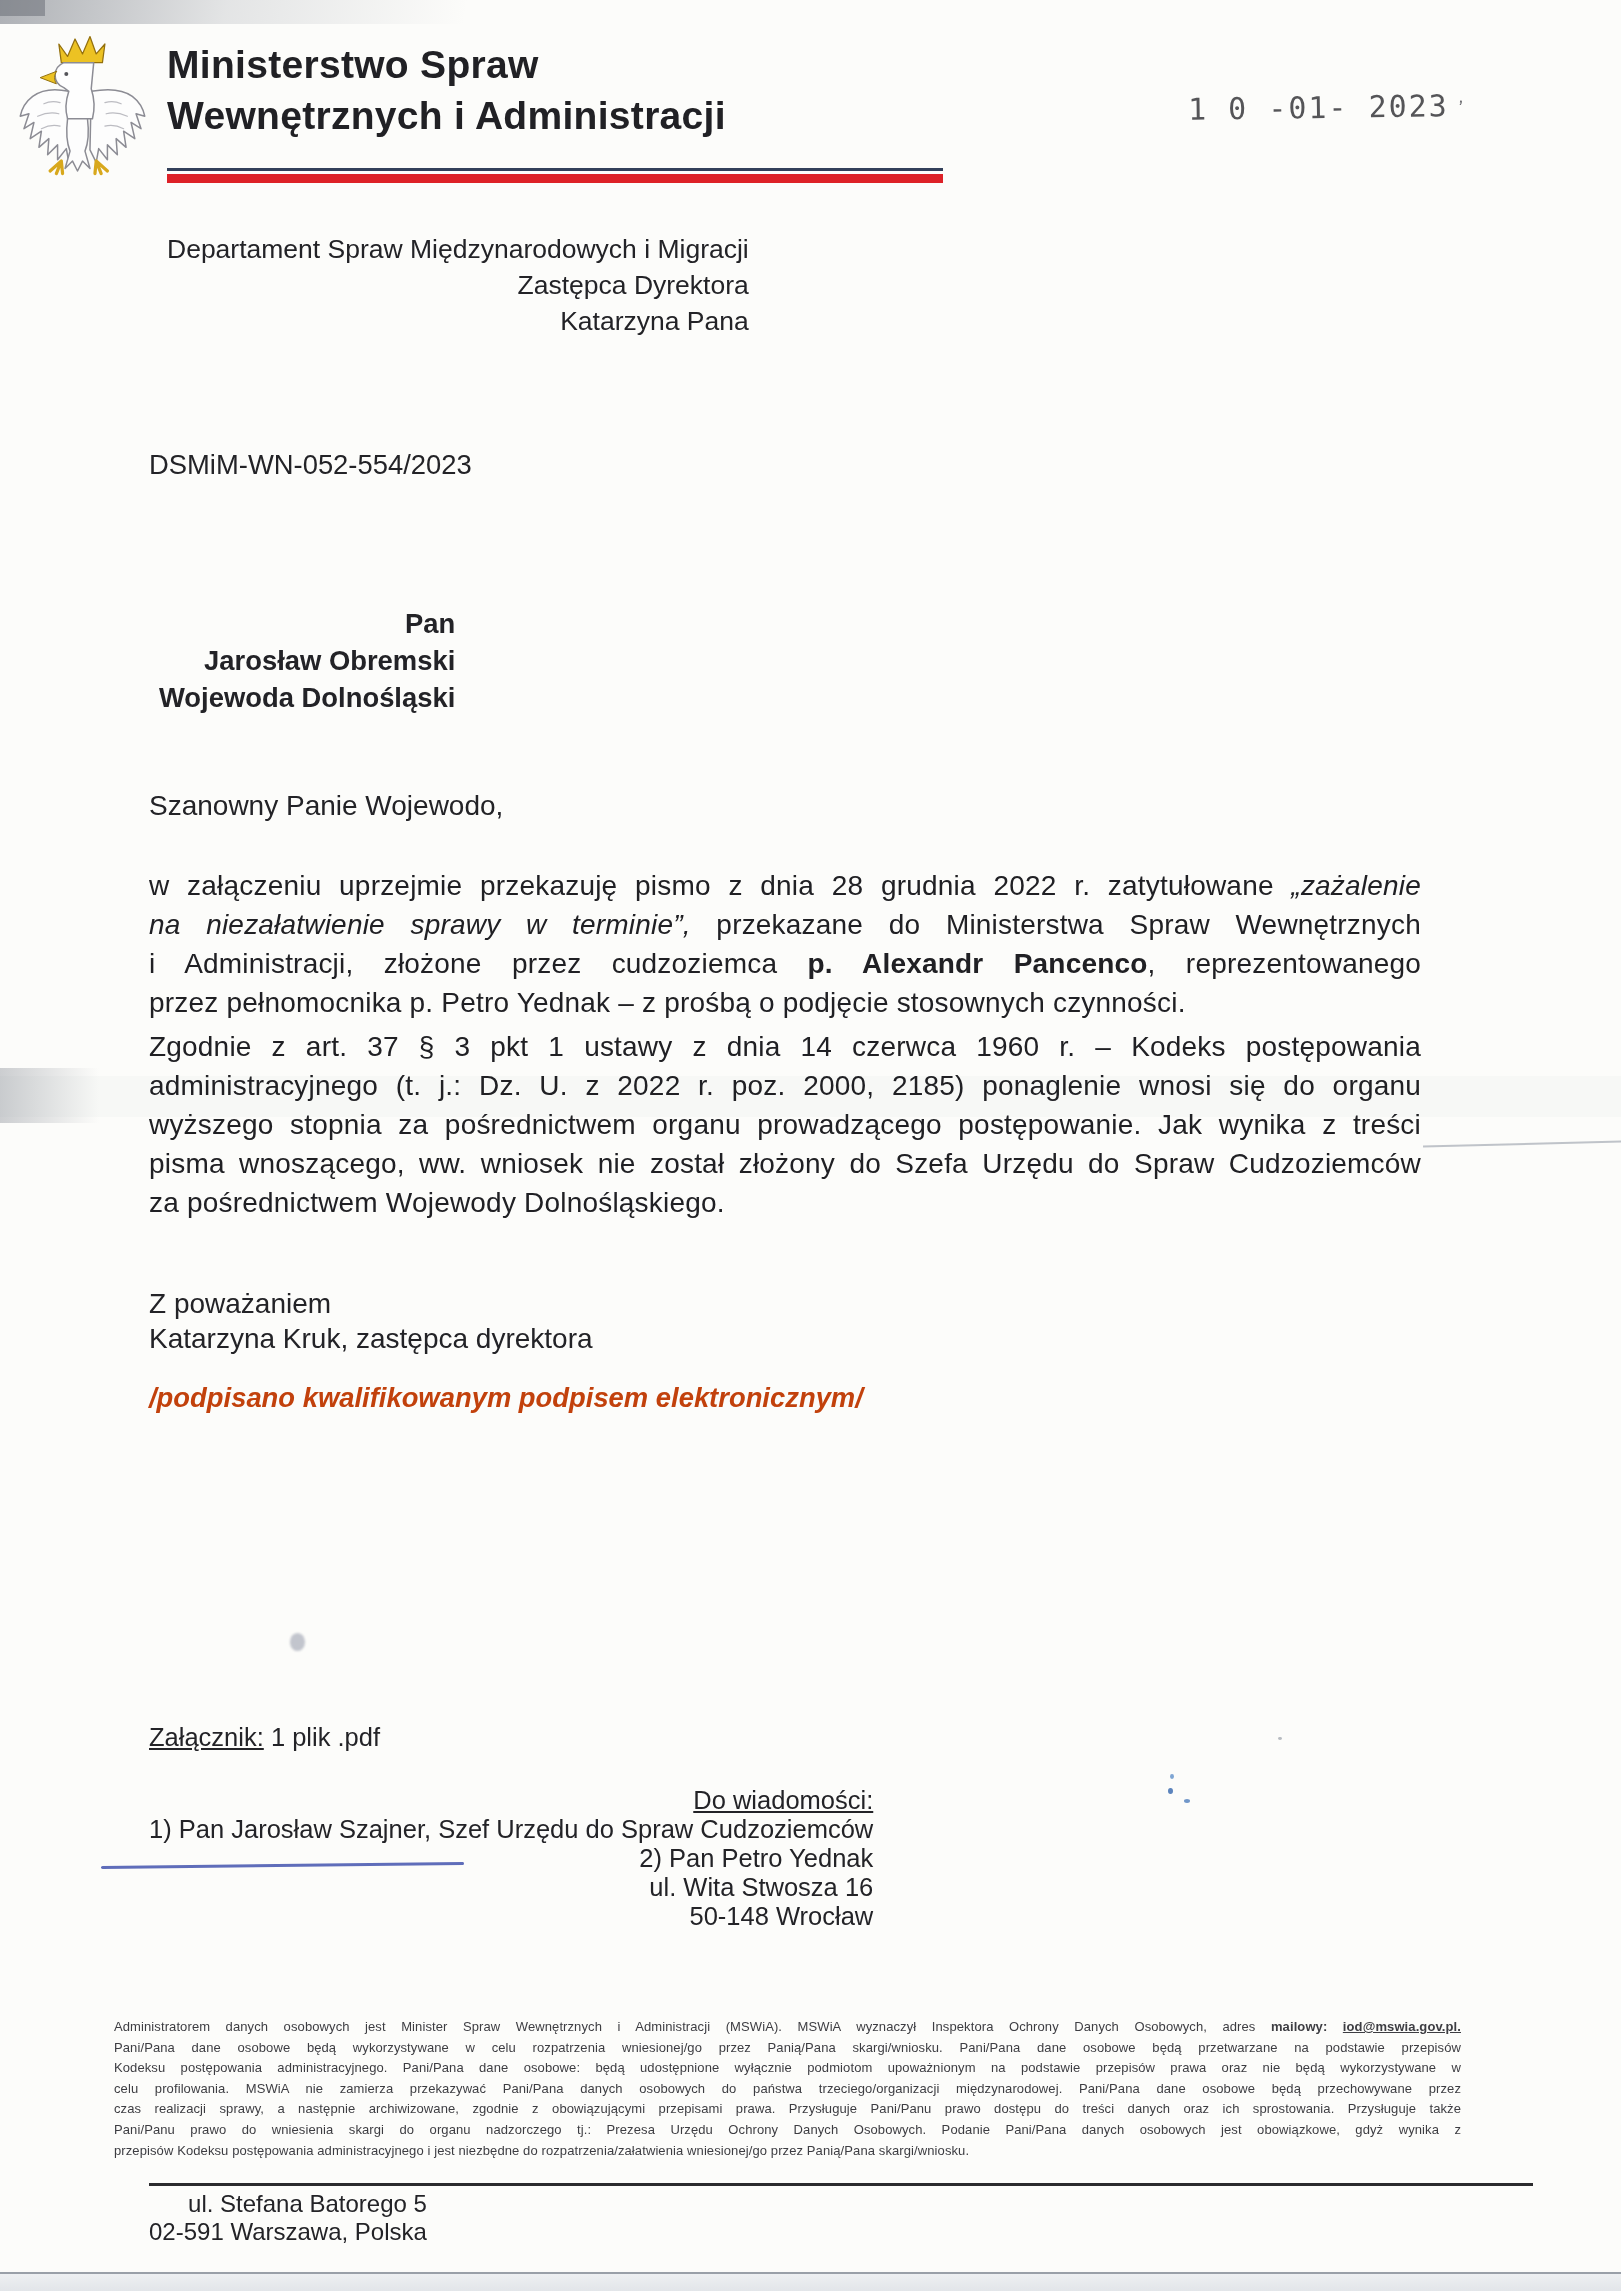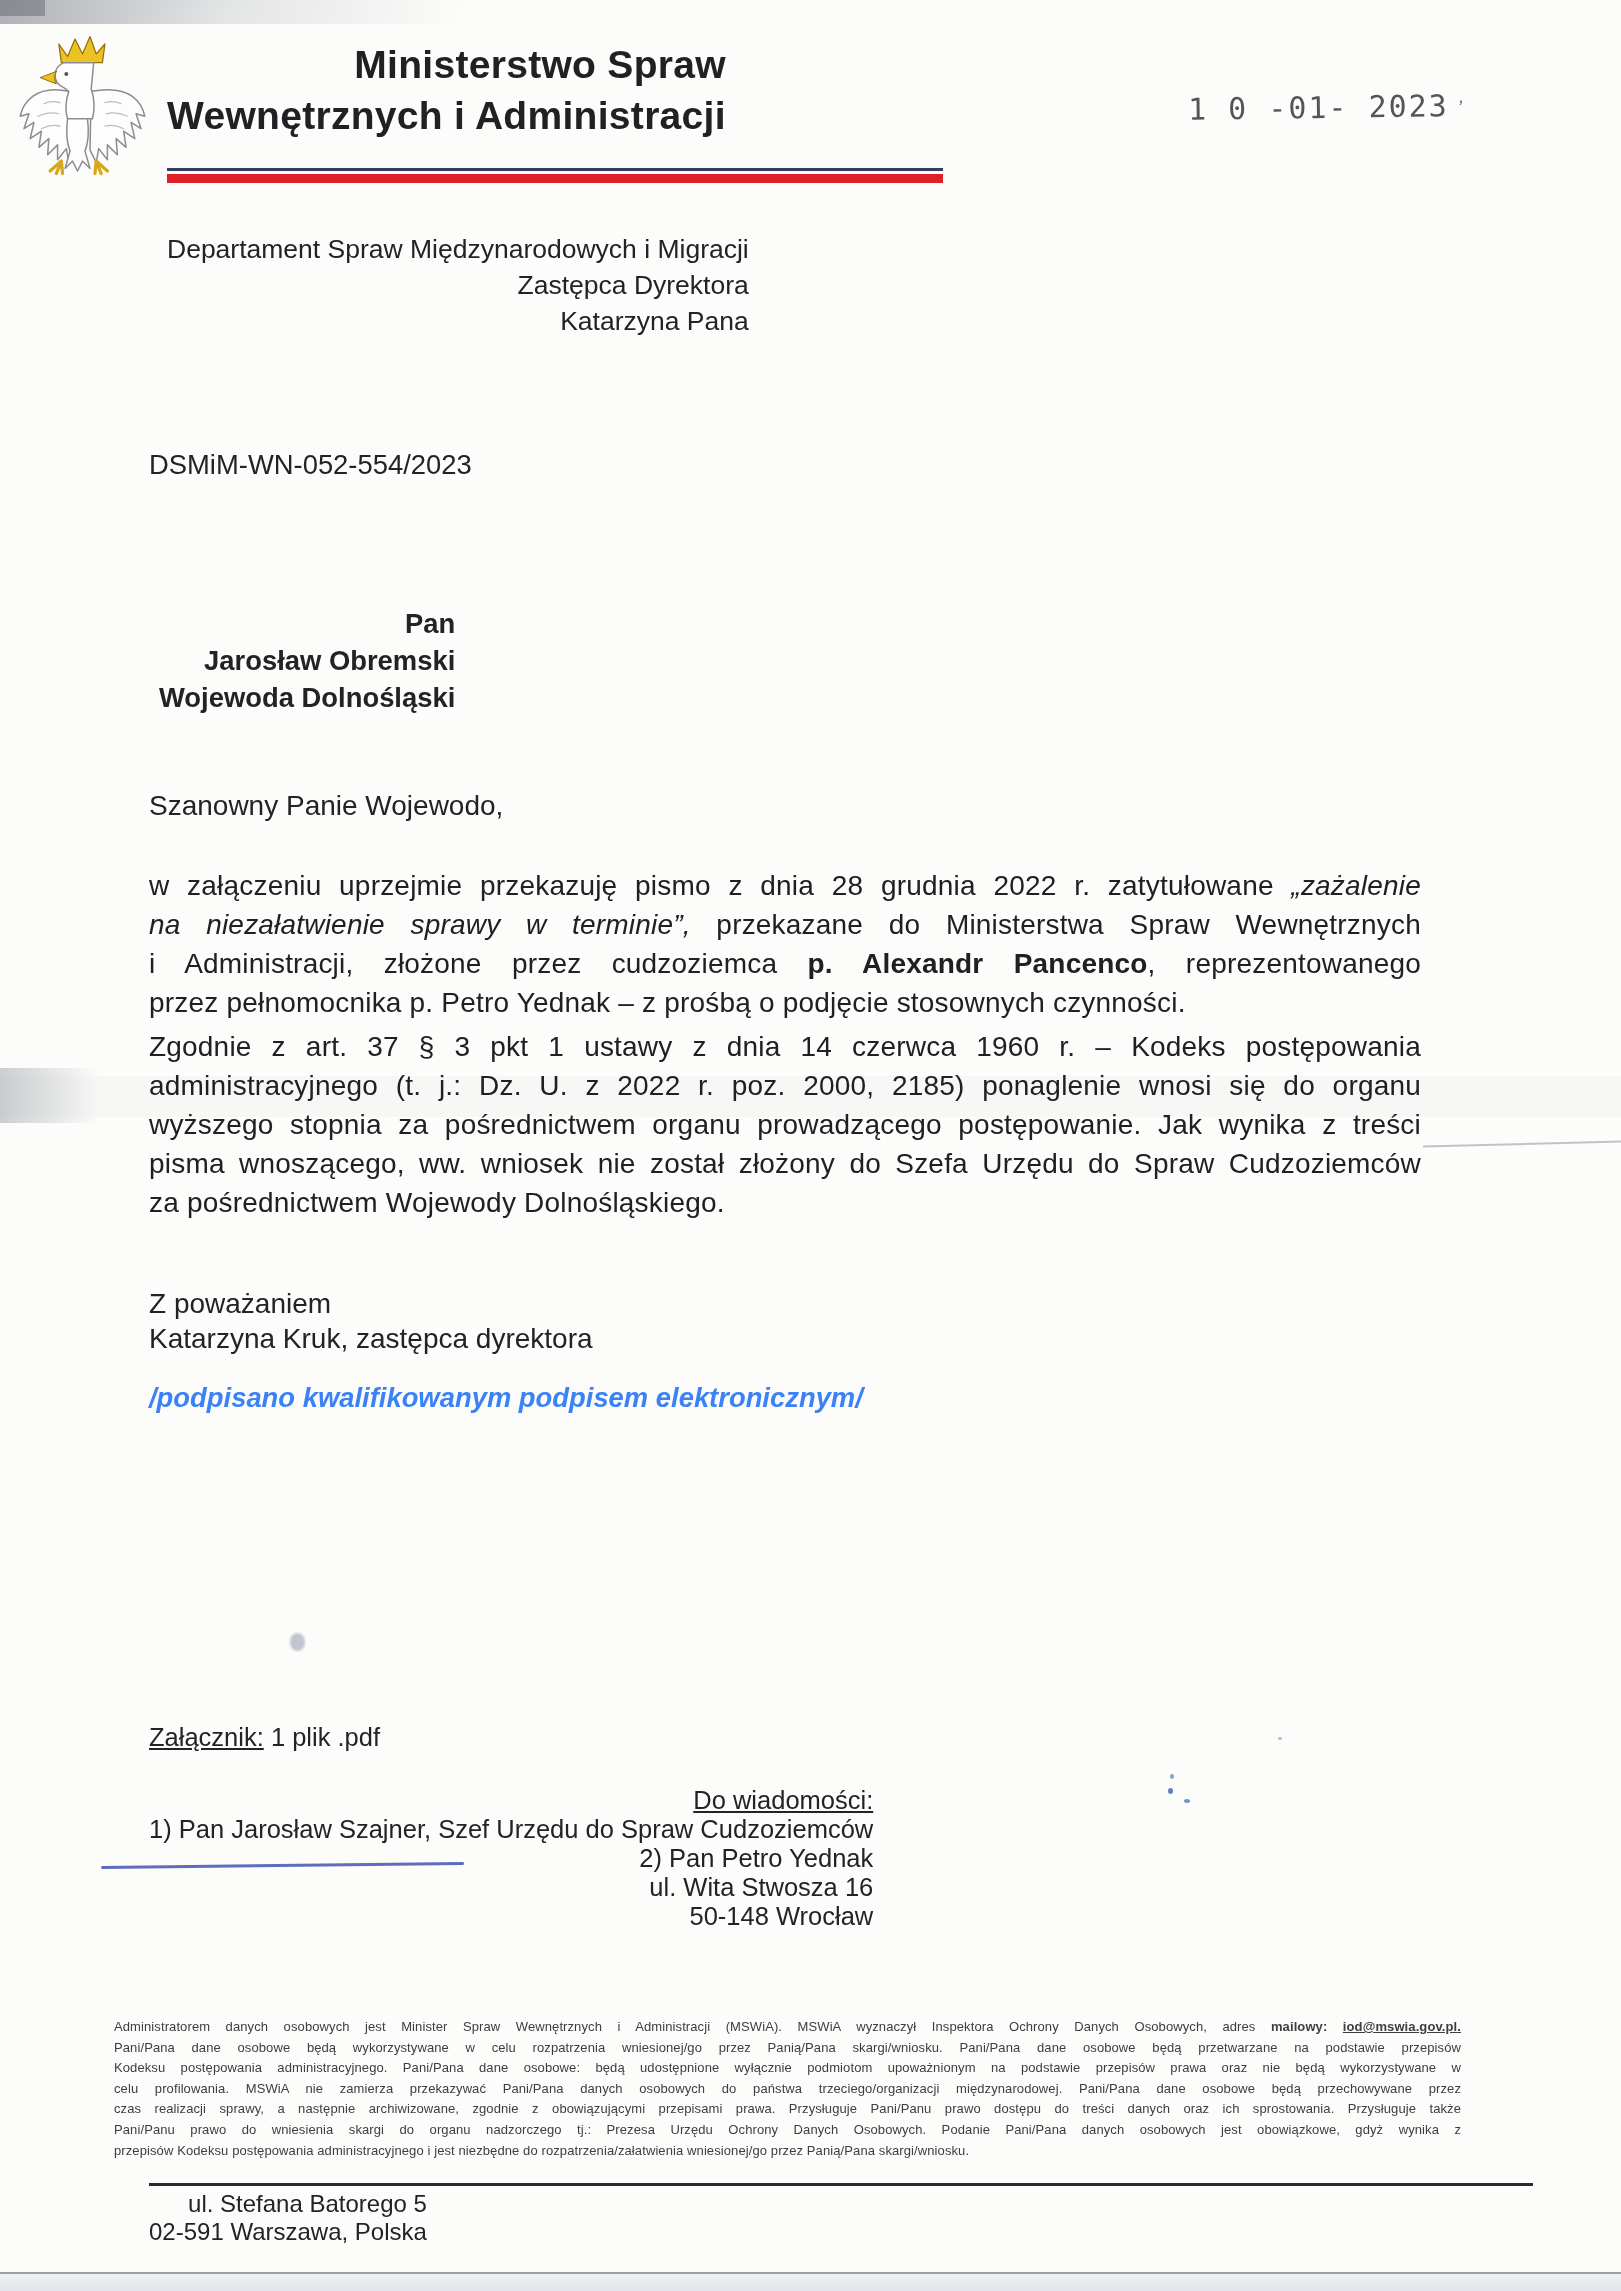--- a/index.html
+++ b/index.html
@@ -28,41 +28,41 @@
   .speck-1{left:1170px;top:1774px;width:3.9px;height:4.9px;background:#5e8ec9;opacity:.8;}
   .speck-2{left:1168px;top:1788px;width:4.9px;height:5.9px;background:#3f6fb2;opacity:.85;}
   .speck-3{left:1184px;top:1799px;width:5.9px;height:3.9px;background:#4d7dbd;opacity:.8;}
   .speck-4{left:1278px;top:1737px;width:3.9px;height:2.9px;background:#9aa0a8;opacity:.7;}
   .scan-bottom-line{position:absolute;left:0;top:2272px;width:100%;height:2.5px;background:#9aa0a8;}
   .scan-bottom-strip{position:absolute;left:0;top:2274px;width:100%;height:17px;
     background:linear-gradient(#eef0f2,#e2e5e9);}
   
   .emblem{position:absolute;left:13.7px;top:29px;width:137px;height:167px;}
   .ministry{position:absolute;left:167px;top:39px;font-size:39px;line-height:51px;
-    font-weight:bold;color:#212125;letter-spacing:0.3px;text-align:right;}
+    font-weight:bold;color:#212125;letter-spacing:0.3px;}
   .rule-navy{position:absolute;left:167px;top:168px;width:776px;height:2.5px;background:#33405a;}
   .rule-red{position:absolute;left:167px;top:174px;width:776px;height:8.8px;background:#dd2127;}
   .stamp{position:absolute;left:1188px;top:90px;
     font-family:"DejaVu Sans Mono", monospace;font-size:30px;letter-spacing:2px;
     color:#47474b;transform:rotate(-0.8deg);opacity:.92;white-space:nowrap;}
   
   .block{position:absolute;left:149px;text-align:right;}
   .sender{left:167px;top:231px;font-size:26.5px;line-height:36px;}
   .reference{top:446px;font-size:27.4px;line-height:37px;}
   .addressee{top:605px;font-size:27.4px;line-height:37px;font-weight:bold;margin-left:10px;}
   .greeting{top:790px;font-size:28px;}
   .para{position:absolute;left:149px;width:1272px;font-size:28px;line-height:39px;
     letter-spacing:0.2px;color:#202024;}
   .para-1{top:866px;}
   .para-2{top:1027px;}
   .jline{text-align:justify;text-align-last:justify;}
   .jline.last{text-align-last:left;}
   .farewell{top:1288px;font-size:28px;}
   .signature{top:1323px;font-size:28px;}
-  .signature-note{top:1382px;font-size:27.4px;font-style:italic;font-weight:bold;color:#3b82f6;}
+  .signature-note{top:1382px;font-size:27.4px;font-style:italic;font-weight:bold;color:#c2410c;}
   .attachment{top:1723px;font-size:25.5px;}
   .cc{top:1786px;font-size:25.5px;line-height:29px;}
   .pen-line{position:absolute;left:101px;top:1864px;width:363px;height:3.4px;border-radius:2px;
     background:#4353ae;transform:rotate(-0.6deg);opacity:.85;}
   .privacy{position:absolute;left:114px;top:2017px;width:1347px;
     font-size:13px;line-height:20.6px;color:#3d3d42;letter-spacing:0.1px;}
   .address-rule{position:absolute;left:149px;top:2183px;width:1384px;height:2.9px;background:#2b2b2e;}
   .footer-address{top:2190px;font-size:24px;line-height:28px;}
   
   .i{font-style:italic;}

